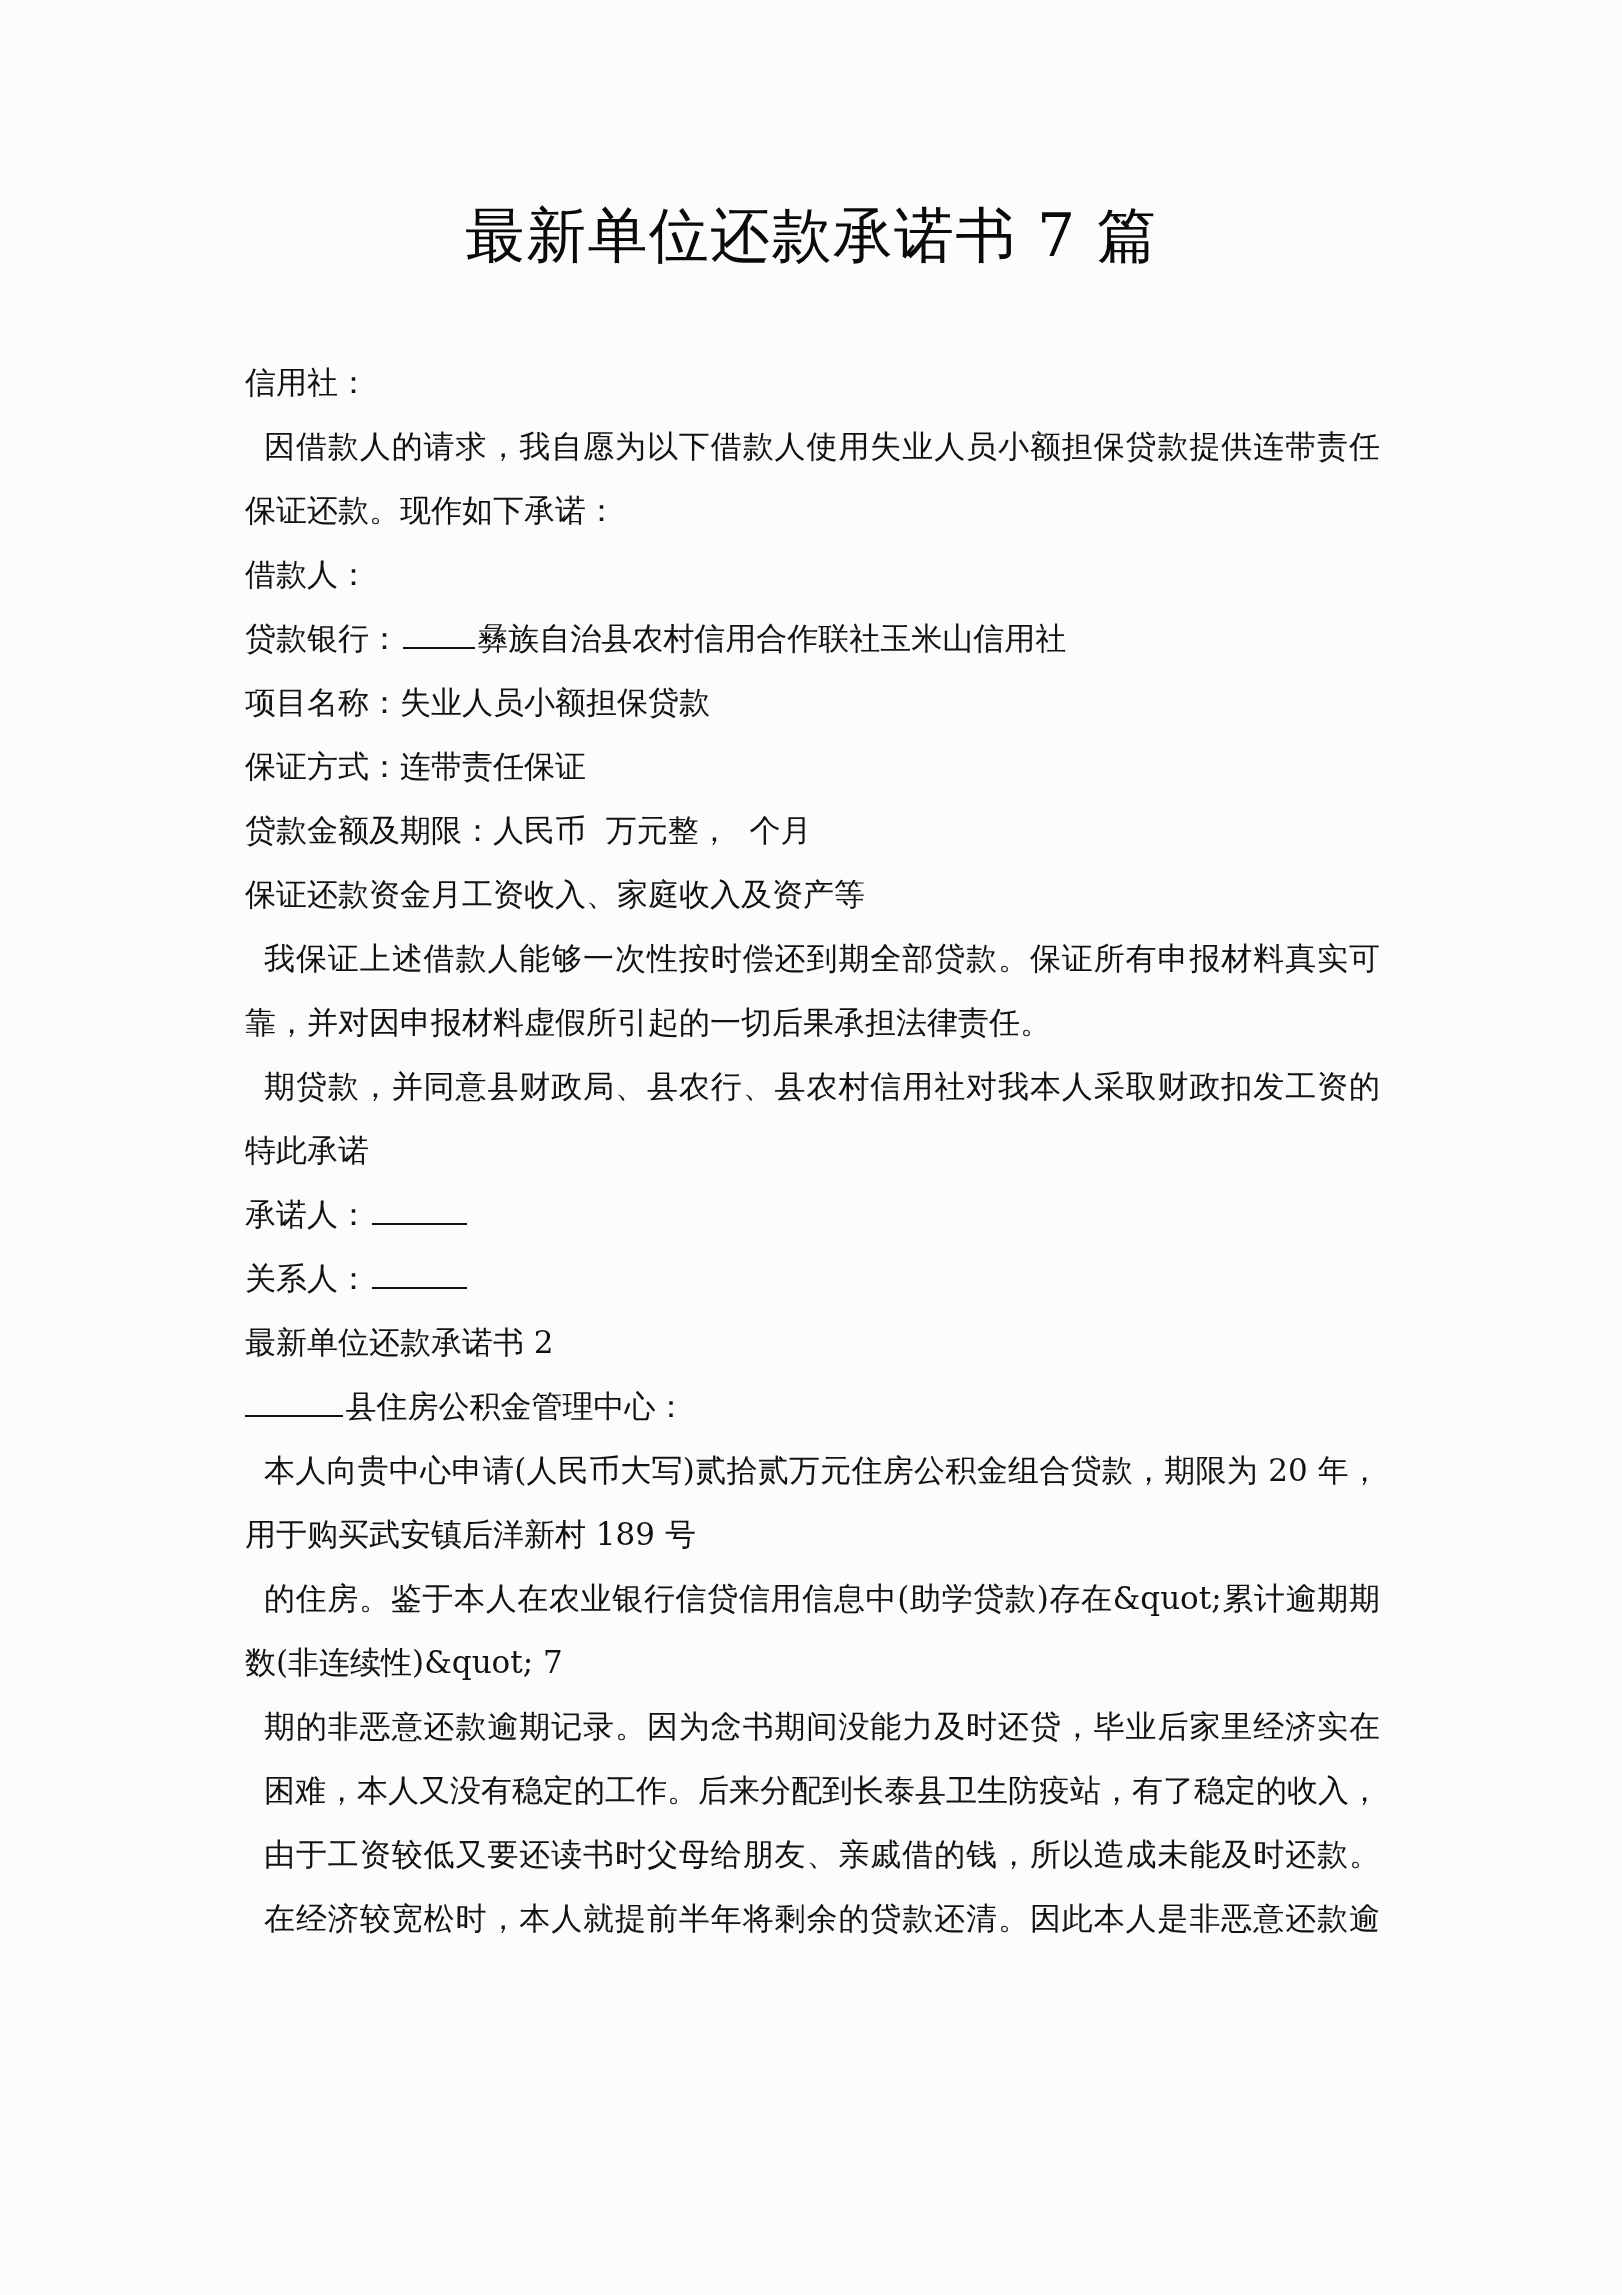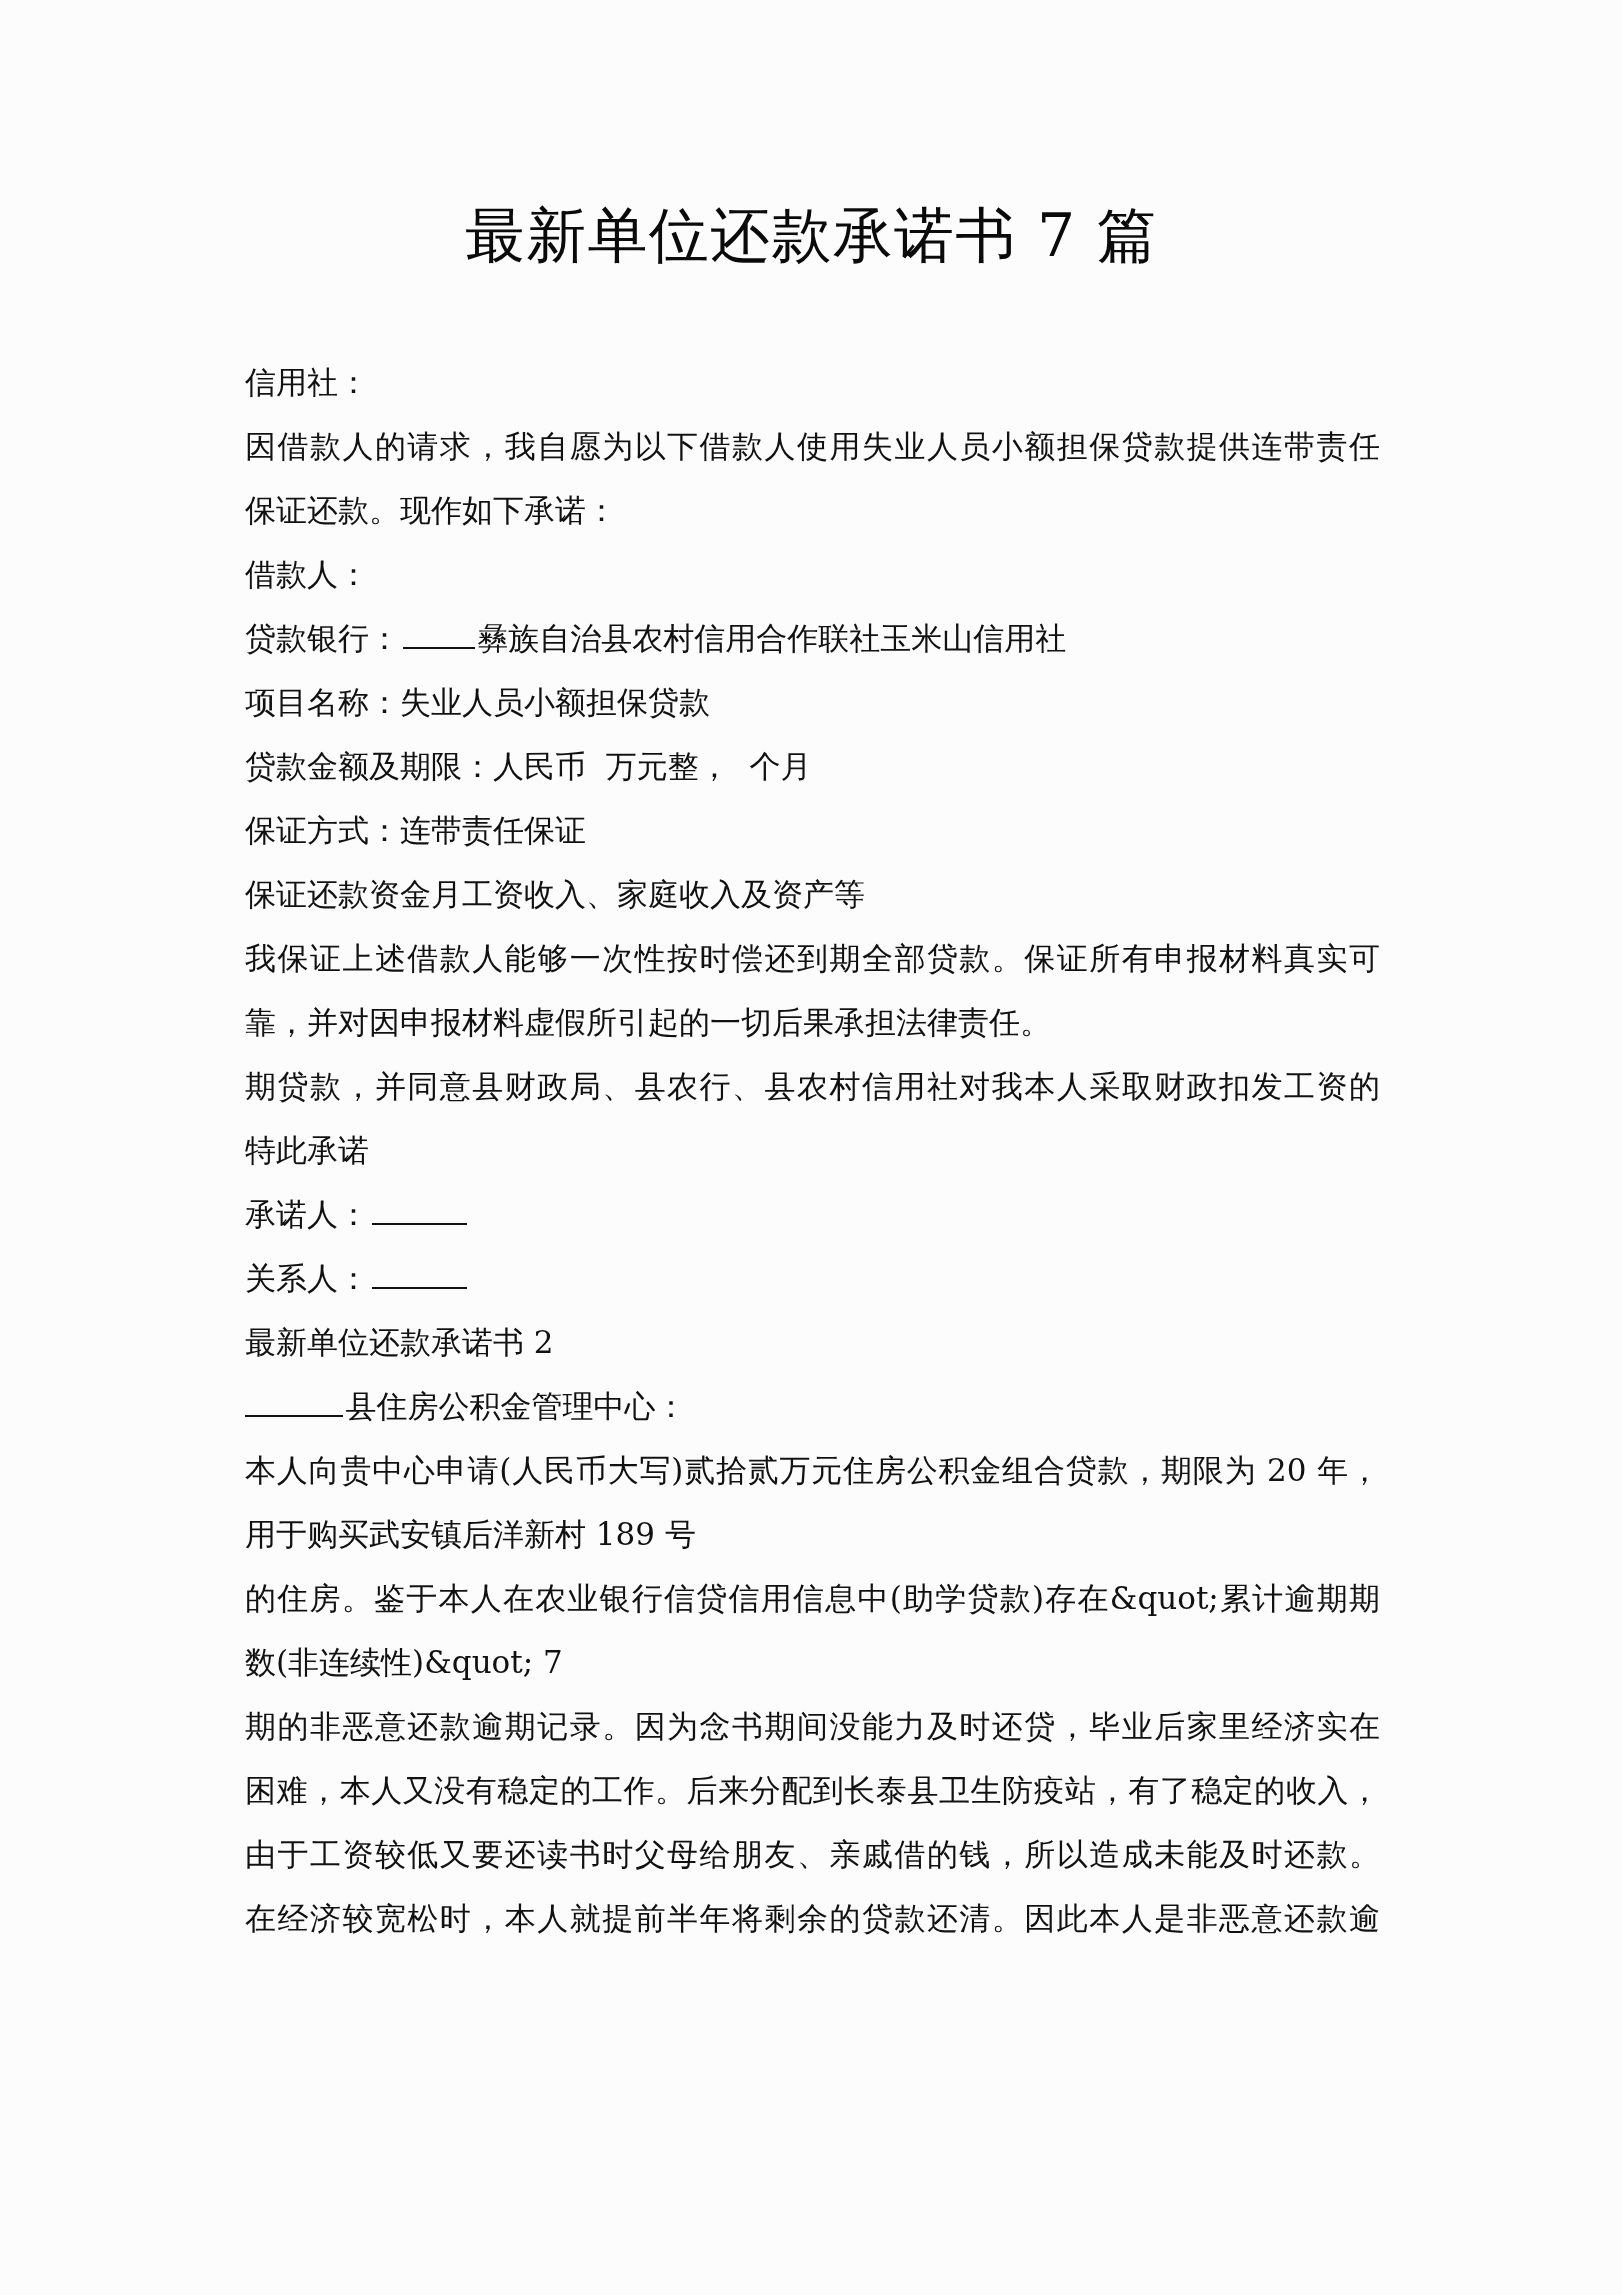--- a/index.html
+++ b/index.html
@@ -48,20 +48,21 @@
       line-height: 64px;
       font-size: 31px;
       white-space: nowrap;
       letter-spacing: 0px;
     }
     .line.justify {
       text-align: justify;
       text-align-last: justify;
       white-space: normal;
       overflow: hidden;
+      margin-left: 19px;
     }
     .blank {
       display: inline-block;
       border-bottom: 2px solid #111;
       height: 26px;
       vertical-align: baseline;
       margin: 0 2.6px;
     }
     .blank.short { width: 72px; }
     .blank.mid { width: 95px; }
@@ -83,25 +84,25 @@
 
     <span class="line">
       <span>贷款银行：</span><span class="blank short"></span><span>彝族自治县农村信用合作联社玉米山信用社</span>
     </span>
 
     <span class="line">
       <span>项目名称：</span><span>失业人员小额担保贷款</span>
     </span>
 
     <span class="line">
-      <span>贷款金额及期限：</span><span style="white-space:pre;">人民币  万元整，  个月</span>
+      <span>保证方式：</span><span>连带责任保证</span>
     </span>
 
     <span class="line">
-      <span>保证方式：</span><span>连带责任保证</span>
+      <span>贷款金额及期限：</span><span style="white-space:pre;">人民币  万元整，  个月</span>
     </span>
 
     <span class="line">保证还款资金月工资收入、家庭收入及资产等</span>
     <span class="line justify">我保证上述借款人能够一次性按时偿还到期全部贷款。保证所有申报材料真实可</span>
     <span class="line">靠，并对因申报材料虚假所引起的一切后果承担法律责任。</span>
     <span class="line justify">期贷款，并同意县财政局、县农行、县农村信用社对我本人采取财政扣发工资的</span>
     <span class="line">特此承诺</span>
 
     <span class="line">
       <span>承诺人：</span><span class="blank mid"></span>

